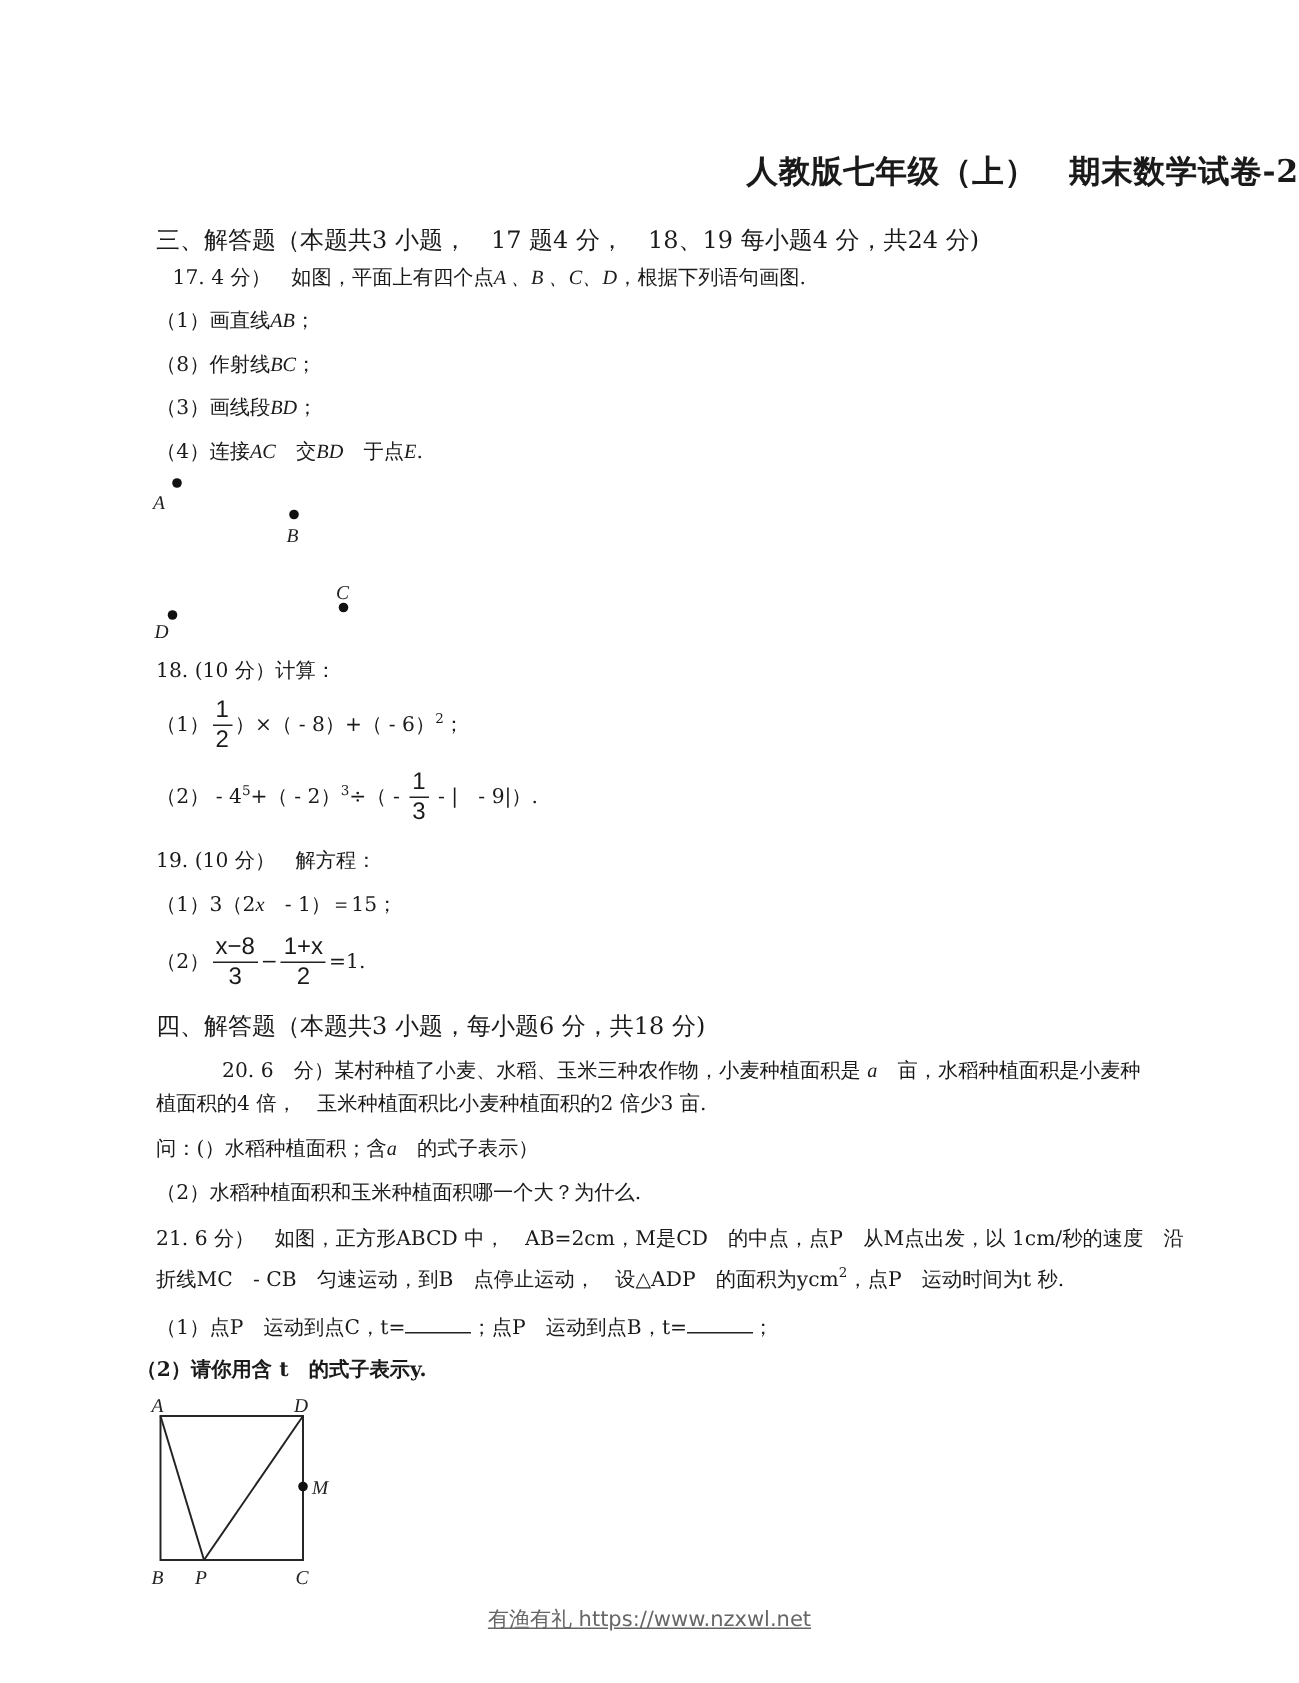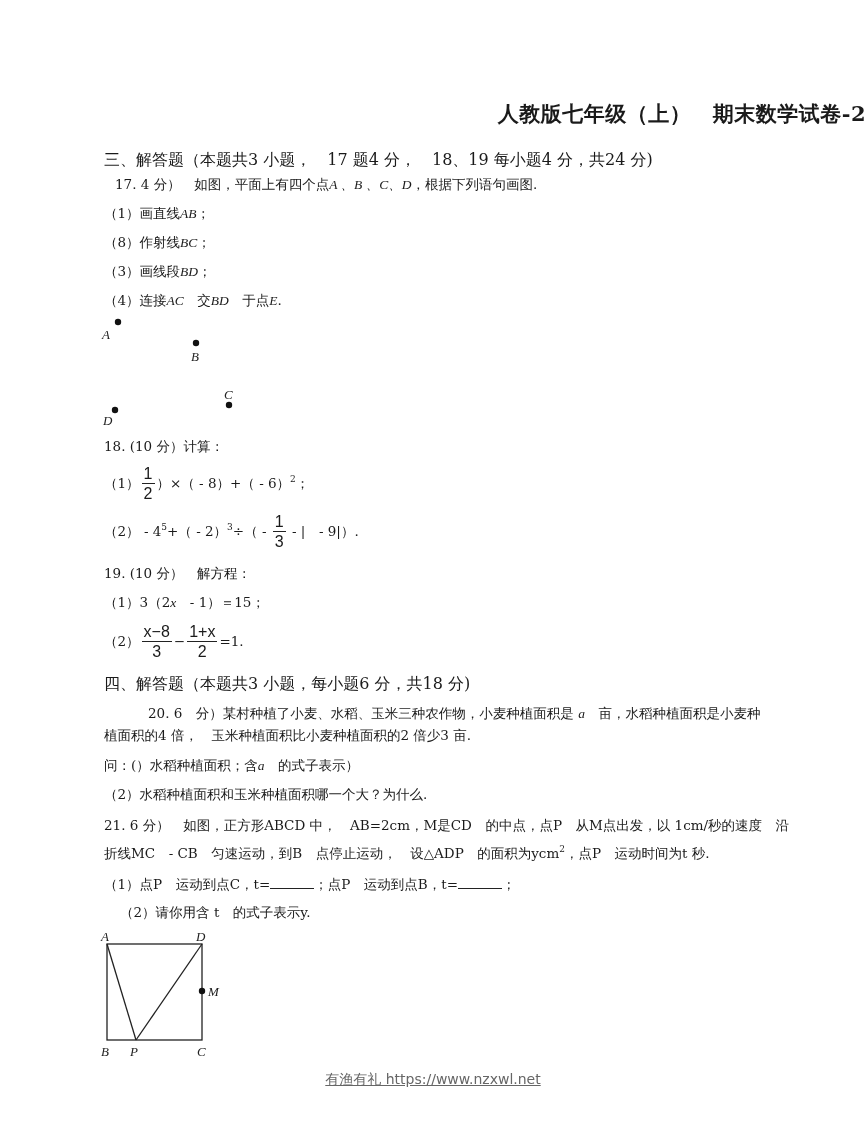--- a/index.html
+++ b/index.html
@@ -92,21 +92,21 @@
 </div>
 <div class="abs line" style="left:104px; top:786px;">（2）水稻种植面积和玉米种植面积哪一个大？为什么.</div>
 
 <div class="abs line" style="left:104px; top:817px;">21. 6 分）　如图，正方形ABCD 中，　AB=2cm，M是CD　的中点，点P　从M点出发，以 1cm/秒的速度　沿</div>
 <div class="abs line" style="left:104px; top:844px;">
   <span>折线MC　- CB　匀速运动，到B　点停止运动，　设△ADP　的面积为ycm</span><sup>2</sup><span>，点P　运动时间为t 秒.</span>
 </div>
 <div class="abs line" style="left:104px; top:876px;">
   <span>（1）点P　运动到点C，t=</span><span class="blank"></span><span>；点P　运动到点B，t=</span><span class="blank"></span><span>；</span>
 </div>
-<div class="abs line" style="left:120px; top:904px;">（2）请你用含 t　的式子表示y.</div>
+<div class="abs line" style="left:91px; top:904px;font-weight:bold;">（2）请你用含 t　的式子表示y.</div>
 
 <svg class="abs" style="left:95px; top:920px;" width="160" height="150">
   <rect x="12" y="24" width="95" height="96" fill="none" stroke="#222" stroke-width="1.3"></rect>
   <line x1="12" y1="24" x2="41" y2="120" stroke="#222" stroke-width="1.3"></line>
   <line x1="107" y1="24" x2="41" y2="120" stroke="#222" stroke-width="1.3"></line>
   <circle cx="107" cy="71" r="3.2" fill="#111"></circle>
   <text x="6" y="21">A</text>
   <text x="101" y="21">D</text>
   <text x="113" y="76">M</text>
   <text x="6" y="136">B</text>

